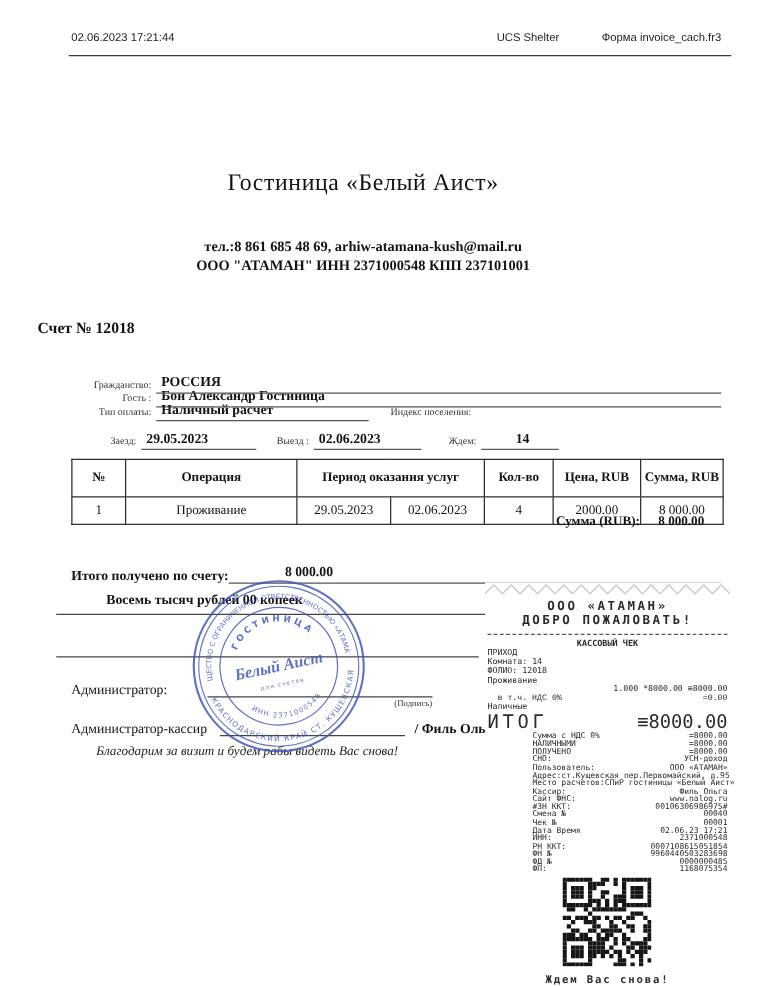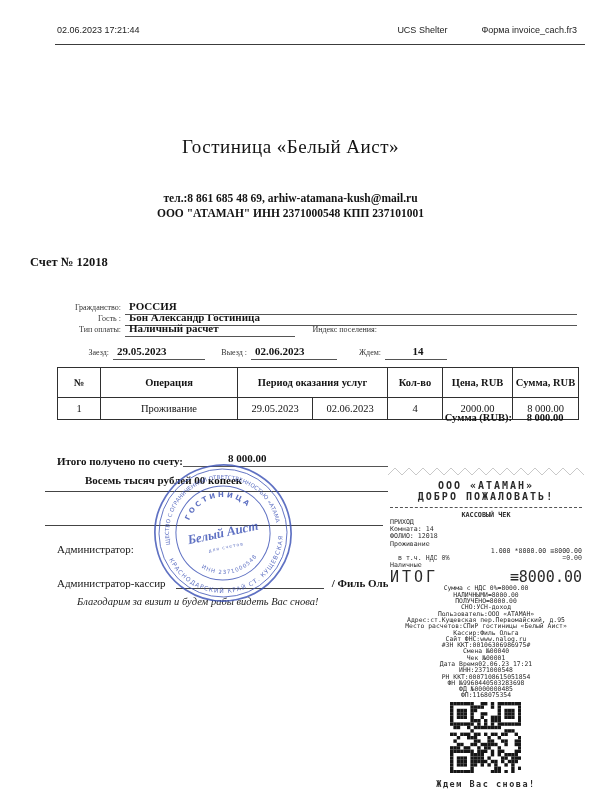--- a/index.html
+++ b/index.html
@@ -57,22 +57,22 @@
   .r-org,.r-welcome{text-align:center;font-size:10px;font-weight:bold;letter-spacing:2px;white-space:nowrap;}
   .r-org{margin-top:4px;}
   .r-divider{border-top:1.5px dashed #555;margin:5px 2px 3px 2px;}
   .r-center{text-align:center;font-size:6.8px;font-weight:bold;}
   .r-sm{font-size:6.6px;line-height:7.2px;padding:0 2px;white-space:nowrap;}
   .r-right{text-align:right;}
   .r-flex{display:flex;justify-content:space-between;font-family:Liberation Mono, monospace;}
   .r-total{display:flex;justify-content:space-between;align-items:center;
     font-size:15px;line-height:16px;padding:0 2px;white-space:nowrap;}
   .r-total .t-lbl{letter-spacing:3px;}
-  .r-line{display:flex;justify-content:center;font-size:6.4px;line-height:6.3px;
-    padding:0 2px;white-space:nowrap;}
+  .r-line{display:flex;justify-content:space-between;font-size:6.4px;line-height:6.3px;
+    padding:0 2px;white-space:nowrap;margin-left:36px;}
   .r-qr{width:72px;margin:3px auto 0 auto;}
   .r-bye{text-align:center;font-size:8.5px;font-weight:bold;letter-spacing:1.5px;margin-top:2px;white-space:nowrap;}
 </style>
 </head>
 <body>
 
 <div class="scan-header">
   <span>02.06.2023  17:21:44</span>
   <span class="right">
     <span>UCS Shelter</span>
@@ -148,20 +148,23 @@
 
 <div class="received">
   <span class="lbl">Итого получено по счету:</span>
   <span class="line">8 000.00</span>
 </div>
 <div class="words">Восемь тысяч рублей 00 копеек</div>
 <div class="blank-line"></div>
 
 <div class="sig-row" style="top:543px;gap:18px;">
   <span>Администратор:</span>
+  <span class="sline" style="width:180px;margin-left:14px;">
+    <span class="sig-caption" style="margin-top:14px;">(Подпись)</span>
+  </span>
 </div>
 <div class="sig-row" style="top:574px;">
   <span>Администратор-кассир</span>
   <span class="sline" style="width:148px;margin-left:10px;"></span>
   <span style="font-weight:bold;margin-left:8px;">/ Филь Ольга /</span>
 </div>
 <div class="thanks">Благодарим за визит и будем рабы видеть Вас снова!</div>
 
 <svg class="stamp" viewBox="-73 -73 146 146">
   <g transform="rotate(-12)" fill="none" stroke="#3d53b6">

